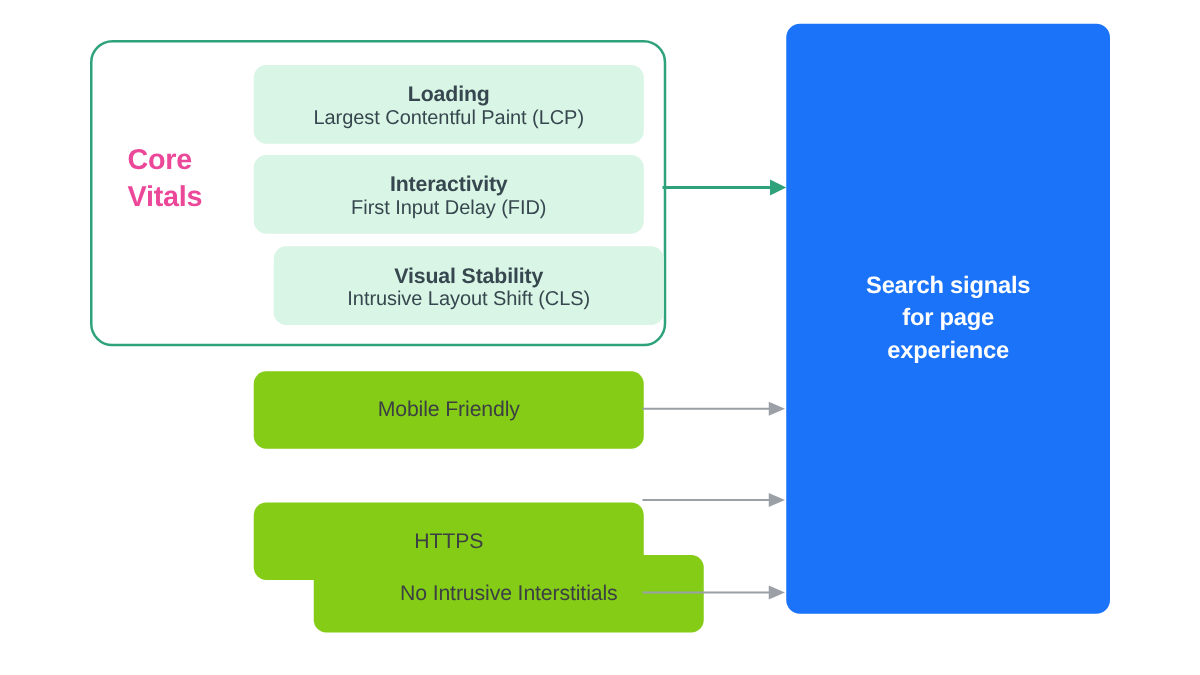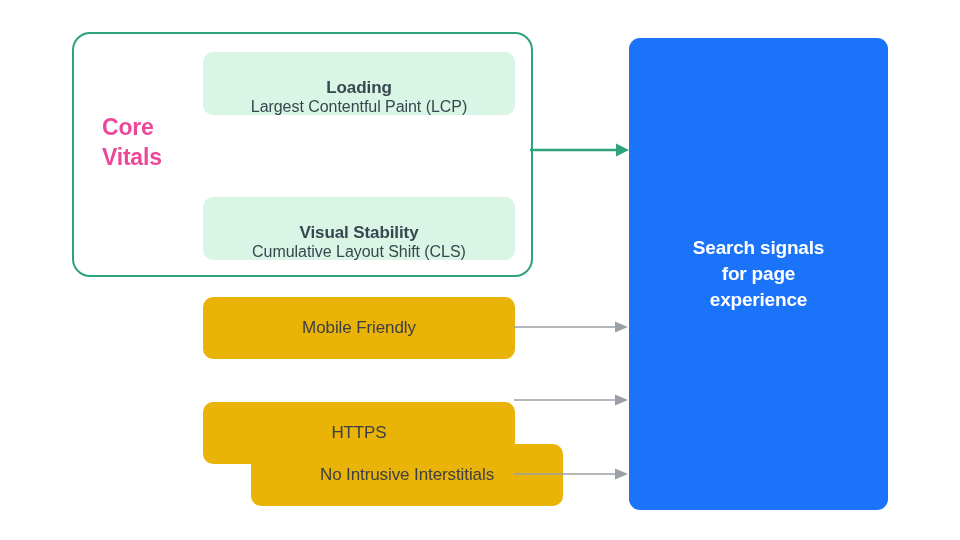--- a/index.html
+++ b/index.html
@@ -53,21 +53,21 @@
   .pill {
     position: absolute;
     left: 203px;
     width: 312px;
     height: 63px;
     border-radius: 10px;
     box-sizing: border-box;
     display: flex;
     flex-direction: column;
     align-items: center;
-    justify-content: flex-end;
+    justify-content: center;
   }
   .pill-green {
     background: #D9F5E5;
   }
   .pill-title {
     color: #37474F;
     font-size: 17px;
     font-weight: bold;
     line-height: 21px;
     letter-spacing: -0.1px;
@@ -76,30 +76,30 @@
     color: #37474F;
     font-size: 16px;
     font-weight: normal;
     line-height: 16px;
     margin-top: 1px;
     letter-spacing: -0.05px;
   }
 
   #pill-loading       { top: 52px; }
   #pill-interactivity { top: 124px; }
-  #pill-visual        { top: 197px; }
+  #pill-visual        { top: 197px; margin-left: 16px; }
 
   
   .pill-gray {
     position: absolute;
     left: 203px;
     width: 312px;
     height: 62px;
     border-radius: 10px;
-    background: #eab308;
+    background: #84cc16;
     display: flex;
     align-items: center;
     justify-content: center;
   }
   .pill-gray-label {
     color: #3C4043;
     font-size: 17px;
     font-weight: normal;
     line-height: 22px;
     letter-spacing: -0.1px;
@@ -115,21 +115,21 @@
   }
   #arrow-green { left: 530px; top: 140px; }
   #arrow-mobile { left: 514px; top: 318px; }
   #arrow-https  { left: 514px; top: 391px; }
   #arrow-nii    { left: 514px; top: 465px; }
 
   
   .blue-panel {
     position: absolute;
     left: 629px;
-    top: 38px;
+    top: 19px;
     width: 259px;
     height: 472px;
     background: #1A73F8;
     border-radius: 11px;
     display: flex;
     align-items: center;
     justify-content: center;
   }
   .blue-panel-text {
     color: #ffffff;
@@ -152,24 +152,28 @@
   <div class="cwv-title">
     <span>Core</span>
     <span>Vitals</span>
   </div>
 
   <div class="pill pill-green" id="pill-loading">
     <div class="pill-title">Loading</div>
     <div class="pill-sub">Largest Contentful Paint (LCP)</div>
   </div>
 
+  <div class="pill pill-green" id="pill-interactivity">
+    <div class="pill-title">Interactivity</div>
+    <div class="pill-sub">First Input Delay (FID)</div>
+  </div>
 
   <div class="pill pill-green" id="pill-visual">
     <div class="pill-title">Visual Stability</div>
-    <div class="pill-sub">Cumulative Layout Shift (CLS)</div>
+    <div class="pill-sub">Intrusive Layout Shift (CLS)</div>
   </div>
 
   <svg class="arrow-svg" id="arrow-green" width="100" height="20" viewBox="0 0 100 20">
     <line x1="0" y1="10" x2="88" y2="10" stroke="#2EA27A" stroke-width="2.4"></line>
     <polygon points="86,3.6 99,10 86,16.4" fill="#2EA27A"></polygon>
   </svg>
 
   <div class="pill-gray" id="pill-mobile">
     <div class="pill-gray-label">Mobile Friendly</div>
   </div>

